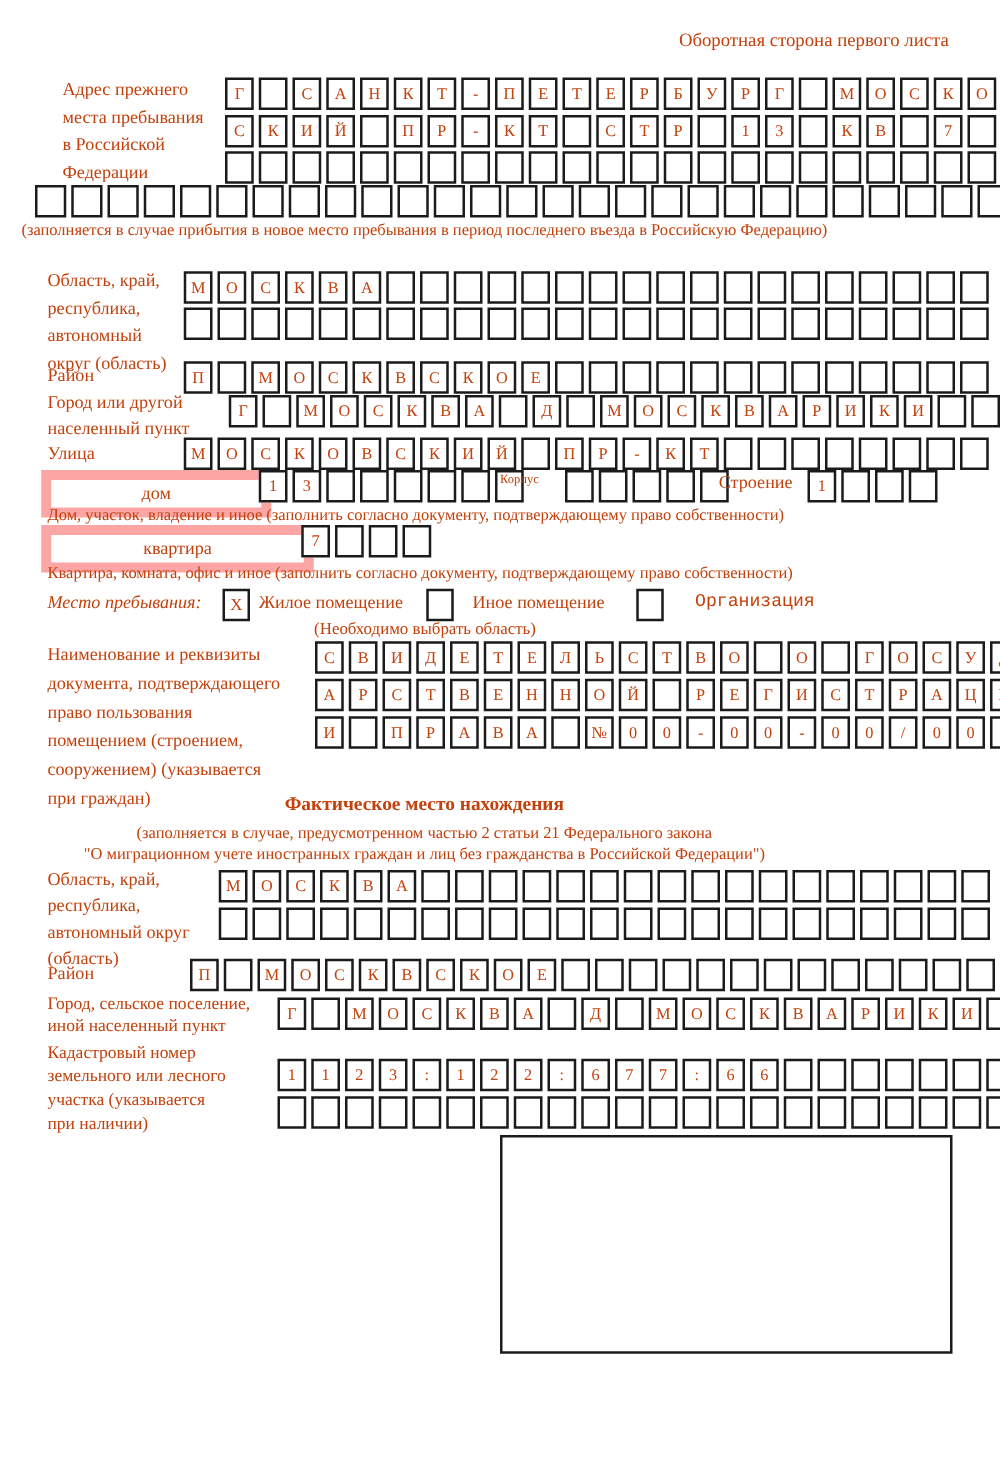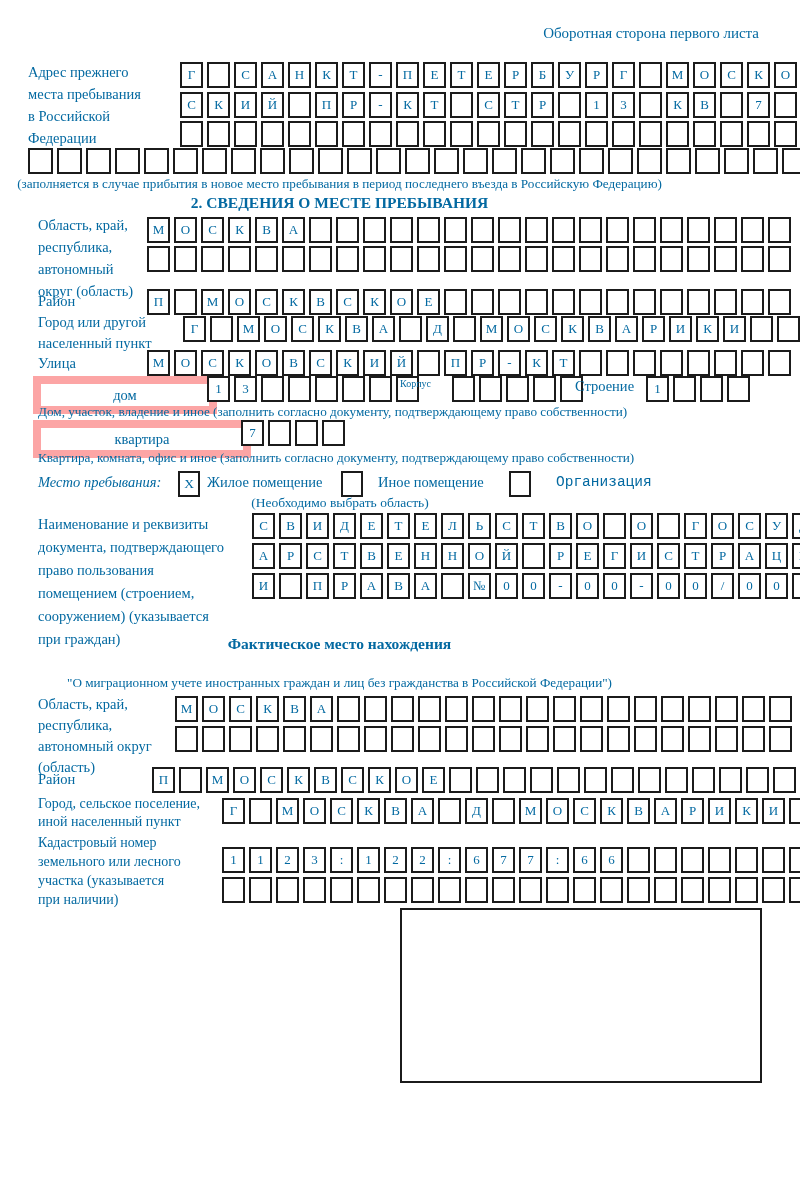--- a/index.html
+++ b/index.html
@@ -1,17 +1,17 @@
 <!DOCTYPE html>
 <html><head>
 <meta charset="utf-8">
 <style>
   html,body{margin:0;padding:0;background:#ffffff;}
   #page{position:relative;width:800px;height:1180px;background:#fff;overflow:hidden;
-        font-family:"Liberation Serif","DejaVu Serif",serif;color:#0369a1;}
+        font-family:"Liberation Serif","DejaVu Serif",serif;color:#c2410c;}
   .abs{position:absolute;}
   .lbl{font-size:14.5px;line-height:22px;white-space:pre-line;}
   .cap{font-size:13.2px;}
   .center{left:0;width:679px;text-align:center;}
   .bold{font-weight:bold;}
   .boxrow{display:flex;gap:4px;}
   .cell{width:19px;height:22px;border:2px solid #1b1b1b;display:flex;align-items:center;
         justify-content:center;font-size:13px;background:#fff;flex:none;}
   .wide .cell{width:21px;}
   .widebox{border:8px solid #fca5a5;display:flex;align-items:center;justify-content:center;
@@ -21,21 +21,21 @@
   .stampbox{border:2px solid #1b1b1b;background:#fff;}
   .pre{white-space:pre-line;}
 </style>
 </head>
 <body>
 
 <div id="page">
 
   <div class="abs" style="top:25px;right:41px;font-size:15px;">Оборотная сторона первого листа</div>
 
-  <div class="abs lbl" style="left:28px;top:61px;">Адрес прежнего
+  <div class="abs lbl" style="left:50px;top:61px;">Адрес прежнего
 места пребывания
 в Российской
 Федерации</div>
   <div class="abs boxrow" style="left:180px;top:62px;">
       <span class="cell">Г</span>
       <span class="cell"></span>
       <span class="cell">С</span>
       <span class="cell">А</span>
       <span class="cell">Н</span>
       <span class="cell">К</span>
@@ -131,21 +131,20 @@
       <span class="cell"></span>
       <span class="cell"></span>
       <span class="cell"></span>
       <span class="cell"></span>
       <span class="cell"></span>
       <span class="cell"></span>
       <span class="cell"></span>
     </div>
   <div class="abs cap center" style="top:176px;">(заполняется в случае прибытия в новое место пребывания в период последнего въезда в Российскую Федерацию)</div>
 
-  <div class="abs center bold" style="top:194px;font-size:15.5px;">2. СВЕДЕНИЯ О МЕСТЕ ПРЕБЫВАНИЯ</div>
 
   <div class="abs lbl" style="left:38px;top:214px;">Область, край,
 республика,
 автономный
 округ (область)</div>
   <div class="abs boxrow" style="left:147px;top:217px;">
       <span class="cell">М</span>
       <span class="cell">О</span>
       <span class="cell">С</span>
       <span class="cell">К</span>
@@ -397,20 +396,21 @@
       <span class="cell">-</span>
       <span class="cell">0</span>
       <span class="cell">0</span>
       <span class="cell">/</span>
       <span class="cell">0</span>
       <span class="cell">0</span>
       <span class="cell">0</span>
     </div>
 
   <div class="abs center bold" style="top:635px;font-size:15.5px;">Фактическое место нахождения</div>
+  <div class="abs cap center" style="top:658px;">(заполняется в случае, предусмотренном частью 2 статьи 21 Федерального закона</div>
   <div class="abs cap center" style="top:675px;">"О миграционном учете иностранных граждан и лиц без гражданства в Российской Федерации")</div>
 
   <div class="abs lbl" style="left:38px;top:694px;line-height:21px;">Область, край,
 республика,
 автономный округ
 (область)</div>
   <div class="abs boxrow" style="left:175px;top:696px;">
       <span class="cell">М</span>
       <span class="cell">О</span>
       <span class="cell">С</span>

